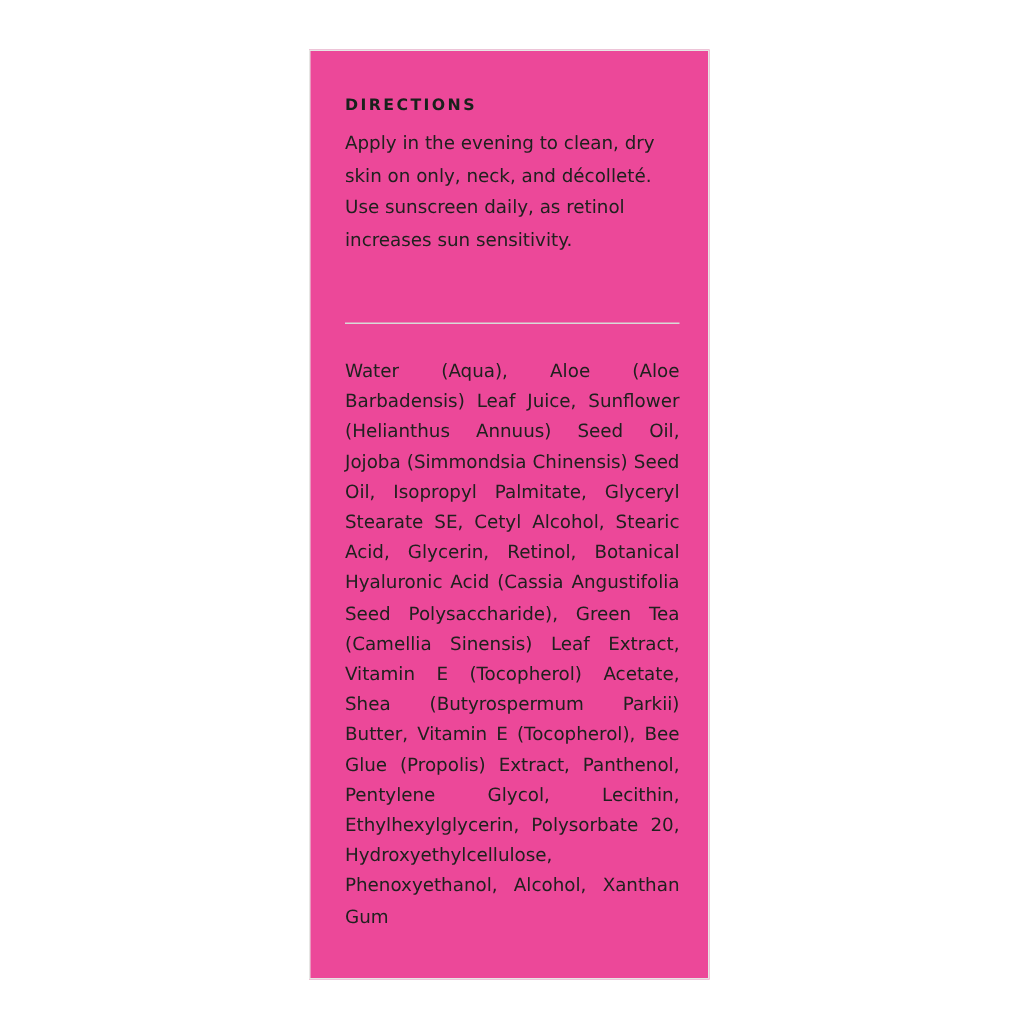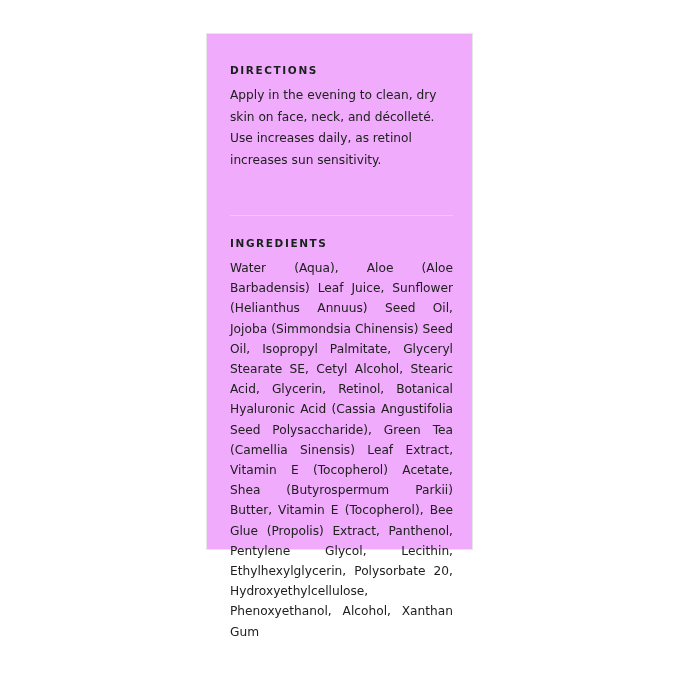--- a/index.html
+++ b/index.html
@@ -18,22 +18,22 @@
     position: relative;
     width: 679px;
     height: 679px;
     background: #ffffff;
   }
   .label-card {
     position: absolute;
     left: 206px;
     top: 33px;
     width: 267px;
-    height: 517px;
-    background: #f0abfc;
+    height: 620px;
+    background: #ec4899;
     border: 1px solid #e6e6e4;
     box-sizing: border-box;
   }
   .card-inner {
     position: absolute;
     left: 23px;
     top: 30px;
     right: 19px;
   }
   .section-heading {
@@ -76,26 +76,25 @@
 </style>
 </head>
 <body>
 
 <div class="page">
   <div class="label-card">
     <div class="card-inner">
 
       <div>
         <h2 class="section-heading">DIRECTIONS</h2>
-        <p class="body-text">Apply in the evening to clean, dry skin on face, neck, and décolleté. Use increases daily, as retinol increases sun sensitivity.</p>
+        <p class="body-text">Apply in the evening to clean, dry skin on only, neck, and décolleté. Use sunscreen daily, as retinol increases sun sensitivity.</p>
         <div class="para-gap"></div>
       </div>
 
       <div class="divider"></div>
 
       <div class="ingredients-block">
-        <h2 class="section-heading">INGREDIENTS</h2>
         <p class="ingredients-text">Water (Aqua), Aloe (Aloe Barbadensis) Leaf Juice, Sunflower (Helianthus Annuus) Seed Oil, Jojoba (Simmondsia Chinensis) Seed Oil, Isopropyl Palmitate, Glyceryl Stearate SE, Cetyl Alcohol, Stearic Acid, Glycerin, Retinol, Botanical Hyaluronic Acid (Cassia Angustifolia Seed Polysaccharide), Green Tea (Camellia Sinensis) Leaf Extract, Vitamin E (Tocopherol) Acetate, Shea (Butyrospermum Parkii) Butter, Vitamin E (Tocopherol), Bee Glue (Propolis) Extract, Panthenol, Pentylene Glycol, Lecithin, Ethylhexylglycerin, Polysorbate 20, Hydroxyethylcellulose, Phenoxyethanol, Alcohol, Xanthan Gum</p>
       </div>
 
     </div>
   </div>
 </div>
 
 </body></html>

